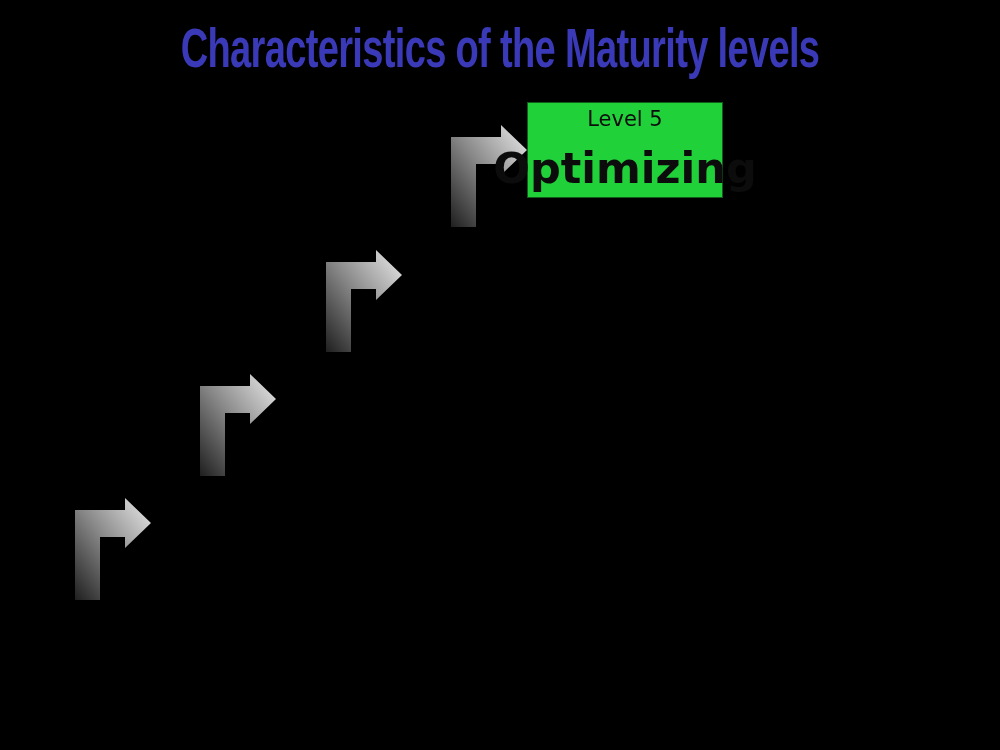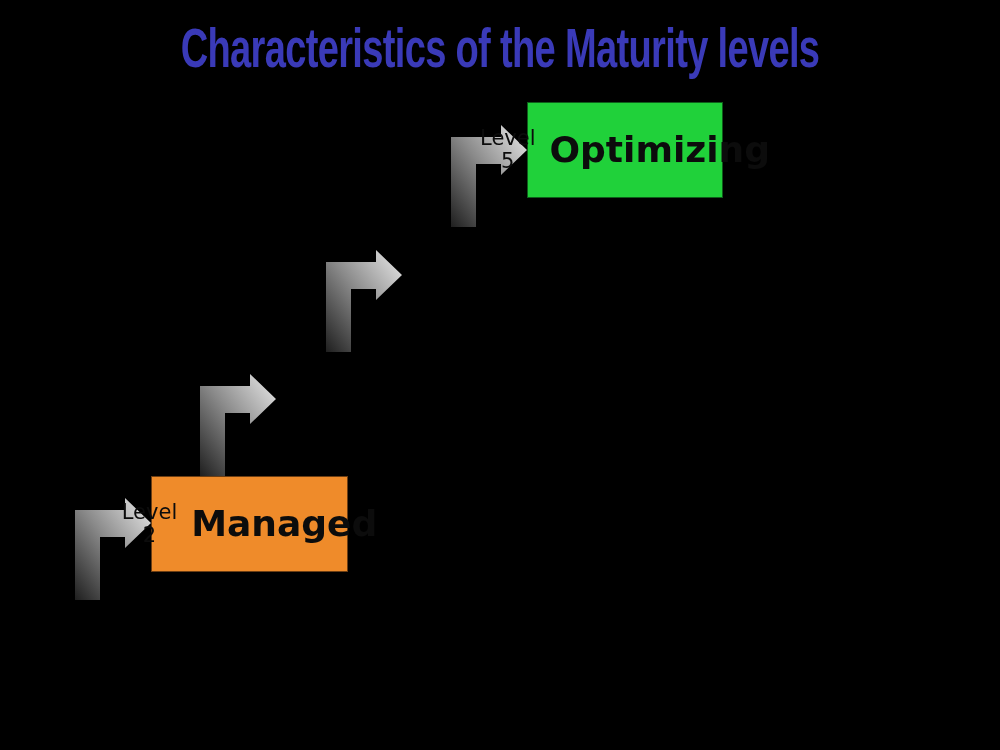--- a/index.html
+++ b/index.html
@@ -12,25 +12,25 @@
     position:absolute; top:20px; left:0; width:1000px;
     text-align:center; white-space:nowrap;
     font-family:"Liberation Sans","DejaVu Sans",sans-serif;
     font-weight:bold; font-size:56px; line-height:1.0;
     letter-spacing:-1px;
     transform:scaleX(0.68); transform-origin:50% 50%;
   }
   .level-box {
     position:absolute; box-sizing:border-box;
     border:1px solid rgba(0,0,0,0.55);
-    display:flex; align-items:center; justify-content:center;
+    display:flex; flex-direction:column; align-items:center; justify-content:center;
     gap:14px; color:#0c0c0c; text-align:center;
   }
   .level-label { font-size:21px; line-height:1.1; font-weight:400; }
-  .level-name  { font-size:36px; line-height:1.1; font-weight:bold; white-space:nowrap; }
+  .level-name  { font-size:43px; line-height:1.1; font-weight:bold; white-space:nowrap; }
   .level-name.condensed { font-size:28px; transform:scaleX(0.84); transform-origin:50% 50%; }
 
   .box-1 { left:25px;  top:600px; width:200px; height:98px; }
   .box-2 { left:151px; top:476px; width:197px; height:96px; }
   .box-3 { left:277px; top:352px; width:195px; height:95px; }
   .box-4 { left:402px; top:227px; width:290px; height:98px; }
   .box-5 { left:527px; top:102px; width:196px; height:96px; }
 
   .arrow { position:absolute; width:76px; height:102px; }
   .arrow-1 { left:75px;  top:498px; }
@@ -64,24 +64,20 @@
     <path d="M0 102 L0 12 L50 12 L50 0 L76 25 L50 50 L50 39 L25 39 L25 102 Z" fill="url(#arrowGrad)"></path>
   </svg>
   <svg class="arrow arrow-3" viewBox="0 0 76 102" preserveAspectRatio="none">
     <path d="M0 102 L0 12 L50 12 L50 0 L76 25 L50 50 L50 39 L25 39 L25 102 Z" fill="url(#arrowGrad)"></path>
   </svg>
   <svg class="arrow arrow-4" viewBox="0 0 76 102" preserveAspectRatio="none">
     <path d="M0 102 L0 12 L50 12 L50 0 L76 25 L50 50 L50 39 L25 39 L25 102 Z" fill="url(#arrowGrad)"></path>
   </svg>
 
 
-  <div class="level-box box-2" style="background-color: rgb(239, 139, 42);">
-    <div class="level-label">Level 2</div>
-    <div class="level-name">Managed</div>
-  </div>
 
 
 
   <div class="level-box box-5" style="background-color: rgb(32, 209, 58);">
     <div class="level-label">Level 5</div>
     <div class="level-name">Optimizing</div>
   </div>
 
 </div>
 

